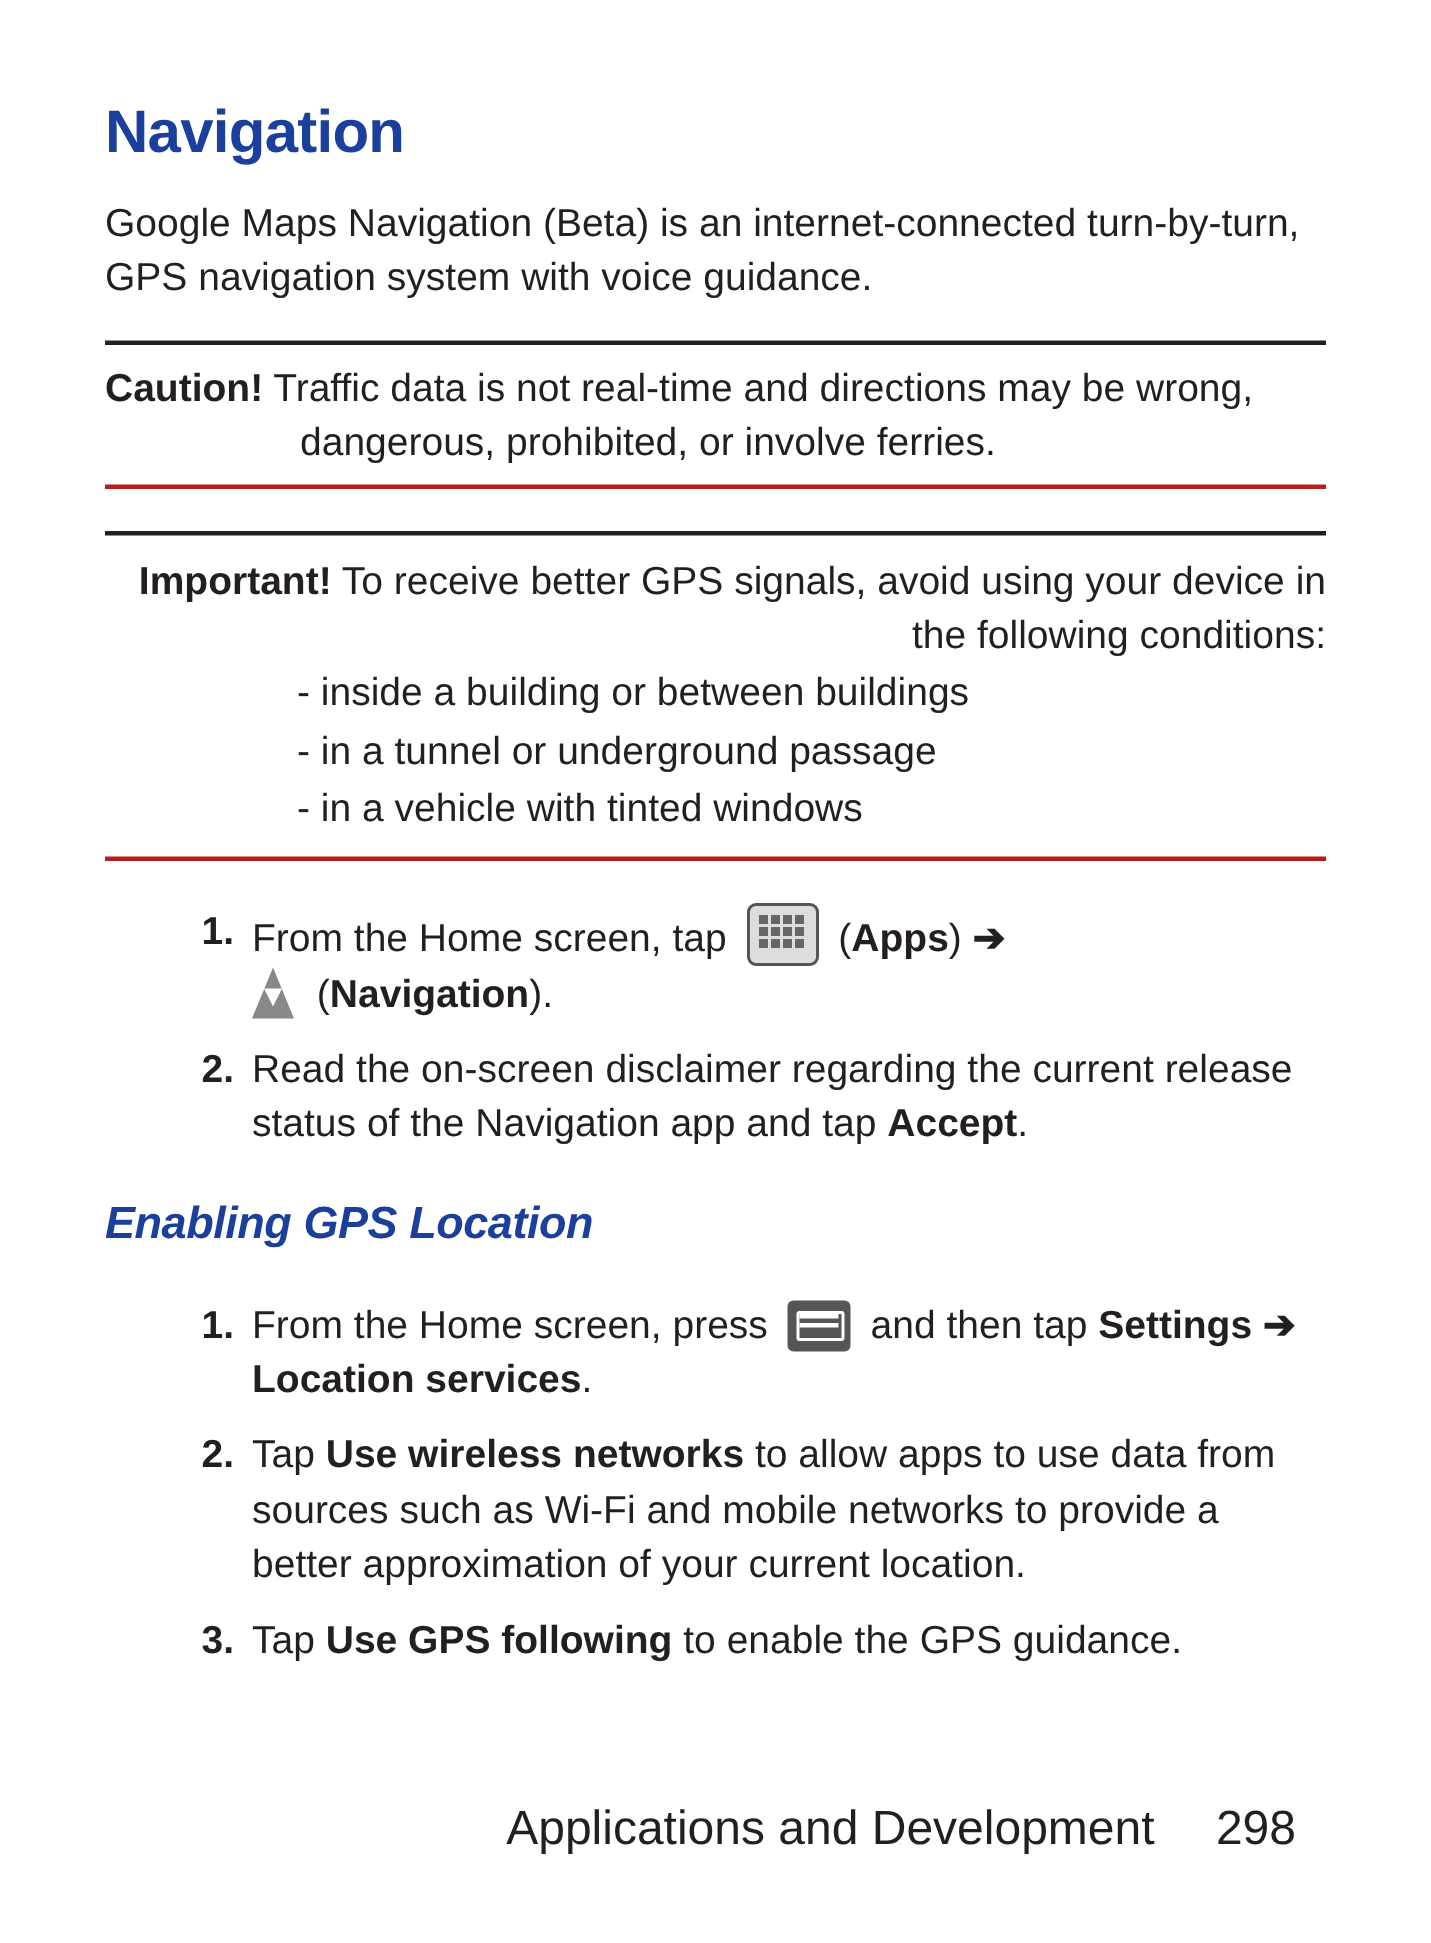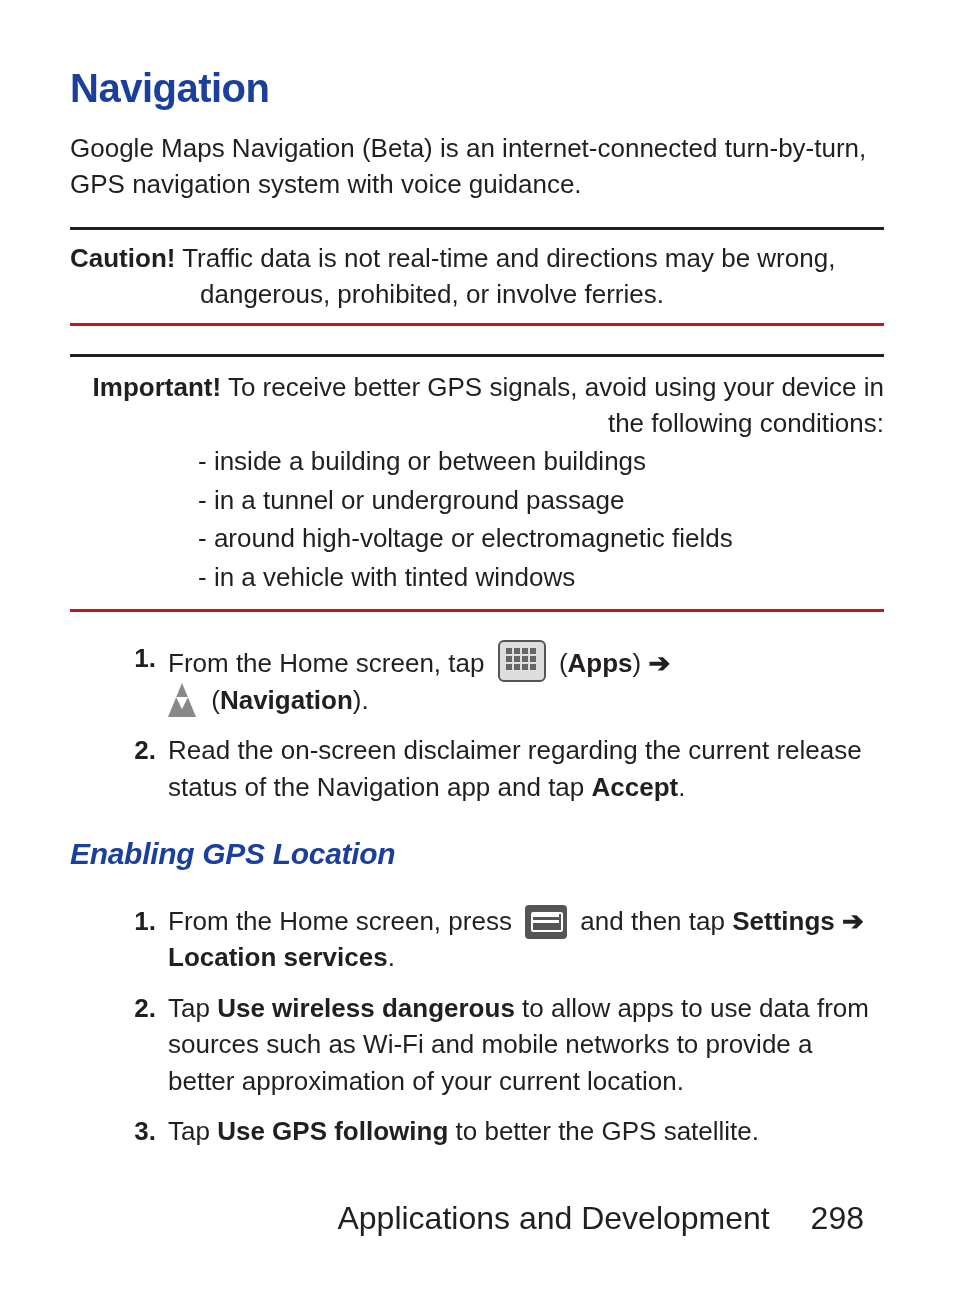--- a/index.html
+++ b/index.html
@@ -167,21 +167,20 @@
 </div>
 
 <div class="rule-box">
   <div class="hang-imp">
     <span class="label-bold">Important!</span>
     <span> </span><span>To receive better GPS signals, avoid using your device in the following conditions:</span>
   </div>
   <div class="cond-list">
     <div>- inside a building or between buildings</div>
     <div>- in a tunnel or underground passage</div>
-    <div>- around high-voltage or electromagnetic fields</div>
     <div>- in a vehicle with tinted windows</div>
   </div>
 </div>
 
 <ol class="steps">
   <li>
     <span>From the Home screen, tap </span>
     <span class="icon-apps"></span>
     (<span class="b">Apps</span>)
     <span class="arrow">➔</span><br>
@@ -197,23 +196,23 @@
 
 <ol class="steps">
   <li>
     <span>From the Home screen, press </span>
     <span class="icon-menu"></span>
     <span> and then tap </span><span class="b">Settings</span>
     <span class="arrow">➔</span>
     <span class="b">Location services</span><span>.</span>
   </li>
   <li>
-    <span>Tap </span><span class="b">Use wireless dangerous</span><span> to allow apps to use data from sources such as Wi-Fi and mobile networks to provide a better approximation of your current location.</span>
-  </li>
-  <li>
-    <span>Tap </span><span class="b">Use GPS following</span><span> to better the GPS satellite.</span>
+    <span>Tap </span><span class="b">Use wireless networks</span><span> to allow apps to use data from sources such as Wi-Fi and mobile networks to provide a better approximation of your current location.</span>
+  </li>
+  <li>
+    <span>Tap </span><span class="b">Use GPS following</span><span> to enable the GPS guidance.</span>
   </li>
 </ol>
 
 <div class="footer">
   <span>Applications and Development</span>
   <span class="pn">298</span>
 </div>
 
 </body></html>

